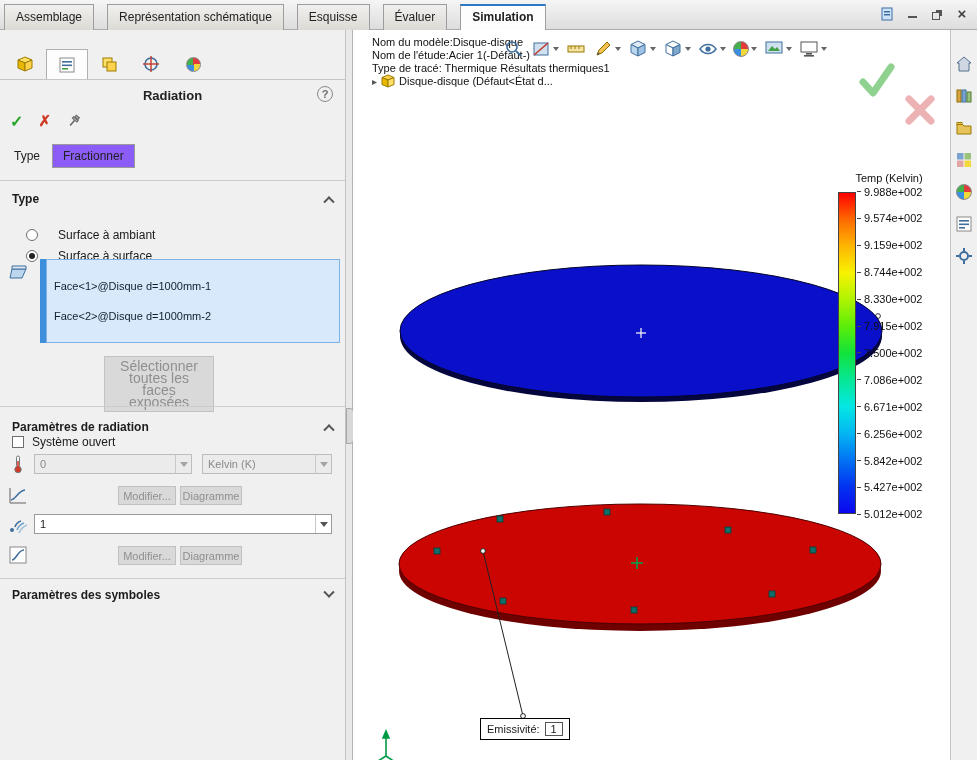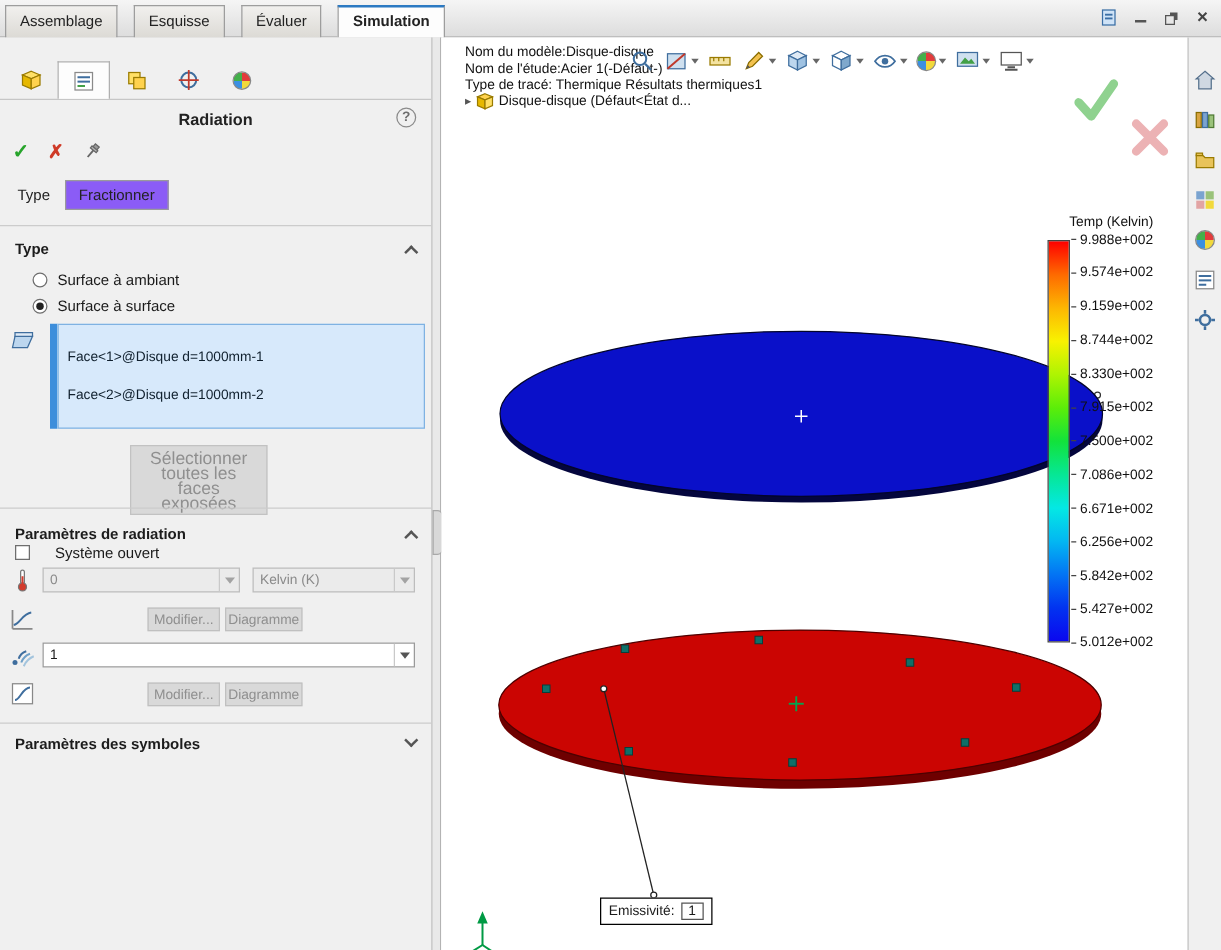--- a/index.html
+++ b/index.html
@@ -34,34 +34,34 @@
   .mode-type { padding:4px 6px; color:#222; }
   .mode-split { background:#8b5cf6; border:1px solid #9a9a9a; padding:4px 10px; color:#222; }
   .sep { position:absolute; left:0; width:345px; border-top:1px solid #cccccc; }
 
   .section-header { position:absolute; left:0; width:345px; height:22px; display:flex; align-items:center;
                     padding:0 12px; font-weight:bold; font-size:12px; color:#1c1c1c; }
   .chev { width:8px; height:8px; border-right:2px solid #555; border-bottom:2px solid #555; margin-left:auto; }
   .chev.up { transform:rotate(-135deg) translate(-2px,-2px); }
   .chev.down { transform:rotate(45deg) translate(-2px,-2px); }
 
-  .radio-row { position:absolute; left:26px; display:flex; align-items:center; gap:8px; height:16px; }
+  .radio-row { position:absolute; left:26px; display:flex; align-items:center; gap:20px; height:16px;margin-top:11px; }
   .radio { width:12px; height:12px; border:1px solid #6e6e6e; border-radius:50%; background:#fff; position:relative; flex:0 0 auto; }
   .radio.checked::after { content:""; position:absolute; left:2px; top:2px; width:6px; height:6px; background:#222; border-radius:50%; }
 
   .face-icon-slot { position:absolute; left:8px; top:232px; width:22px; height:22px; }
   .sel-wrap { position:absolute; top:229px; left:40px; width:300px; height:84px; display:flex; }
   .sel-accent { width:6px; background:#3d8edb; }
   .sel-list { flex:1; background:#d7e9fb; border:1px solid #7fb2e2; padding:3px 5px; font-size:11px; color:#10202e; }
   .sel-row { padding:1px 2px; white-space:nowrap;margin-top:16px; }
 
   .btn-selectall { position:absolute; top:326px; left:104px; width:110px; background:#d9d9d9; color:#8f8f8f;
                    font-size:14px; text-align:center; padding:3px 6px; border:1px solid #c2c2c2; line-height:12px; }
 
-  .check-row { position:absolute; left:12px; display:flex; align-items:center; gap:20px; height:16px; }
+  .check-row { position:absolute; left:12px; display:flex; align-items:center; gap:8px; height:16px; }
   .checkbox { width:12px; height:12px; border:1px solid #6e6e6e; background:#fff; flex:0 0 auto; }
 
   .param-icon { position:absolute; left:8px; width:20px; height:20px; }
   .combo { position:absolute; height:20px; border:1px solid #9a9a9a; background:#fff; display:flex; align-items:center;
            font-size:11px; padding-left:5px; }
   .combo .combo-caret { margin-left:auto; width:16px; height:100%; display:flex; align-items:center; justify-content:center; border-left:1px solid #c9c9c9; }
   .caret-down { width:0; height:0; border-left:4px solid transparent; border-right:4px solid transparent; border-top:5px solid #555; }
   .combo.disabled { background:#ebebeb; color:#8a8a8a; border-color:#bdbdbd; }
   .combo.disabled .caret-down { border-top-color:#a3a3a3; }
   .small-btn { position:absolute; height:19px; background:#d9d9d9; border:1px solid #c0c0c0; color:#8f8f8f;
@@ -107,20 +107,21 @@
           background:conic-gradient(#e23b3b 0 25%, #f2d93b 25% 50%, #3b8fe2 50% 75%, #43b04a 75% 100%); }
 </style>
 </head>
 <body>
 
 <div class="app">
 
   <div class="tabbar">
     <div class="tabs">
       <span class="tab">Assemblage</span>
+      <span class="tab">Représentation schématique</span>
       <span class="tab">Esquisse</span>
       <span class="tab">Évaluer</span>
       <span class="tab active">Simulation</span>
     </div>
     <div class="winctl">
       <span class="wbtn">
         <svg width="12" height="14" viewBox="0 0 12 14">
             <rect x="1" y="1" width="10" height="12" fill="#cfe3f7" stroke="#3a6ea5"></rect>
             <rect x="3" y="4" width="6" height="1.5" fill="#3a6ea5"></rect>
             <rect x="3" y="7" width="6" height="1.5" fill="#3a6ea5"></rect>

